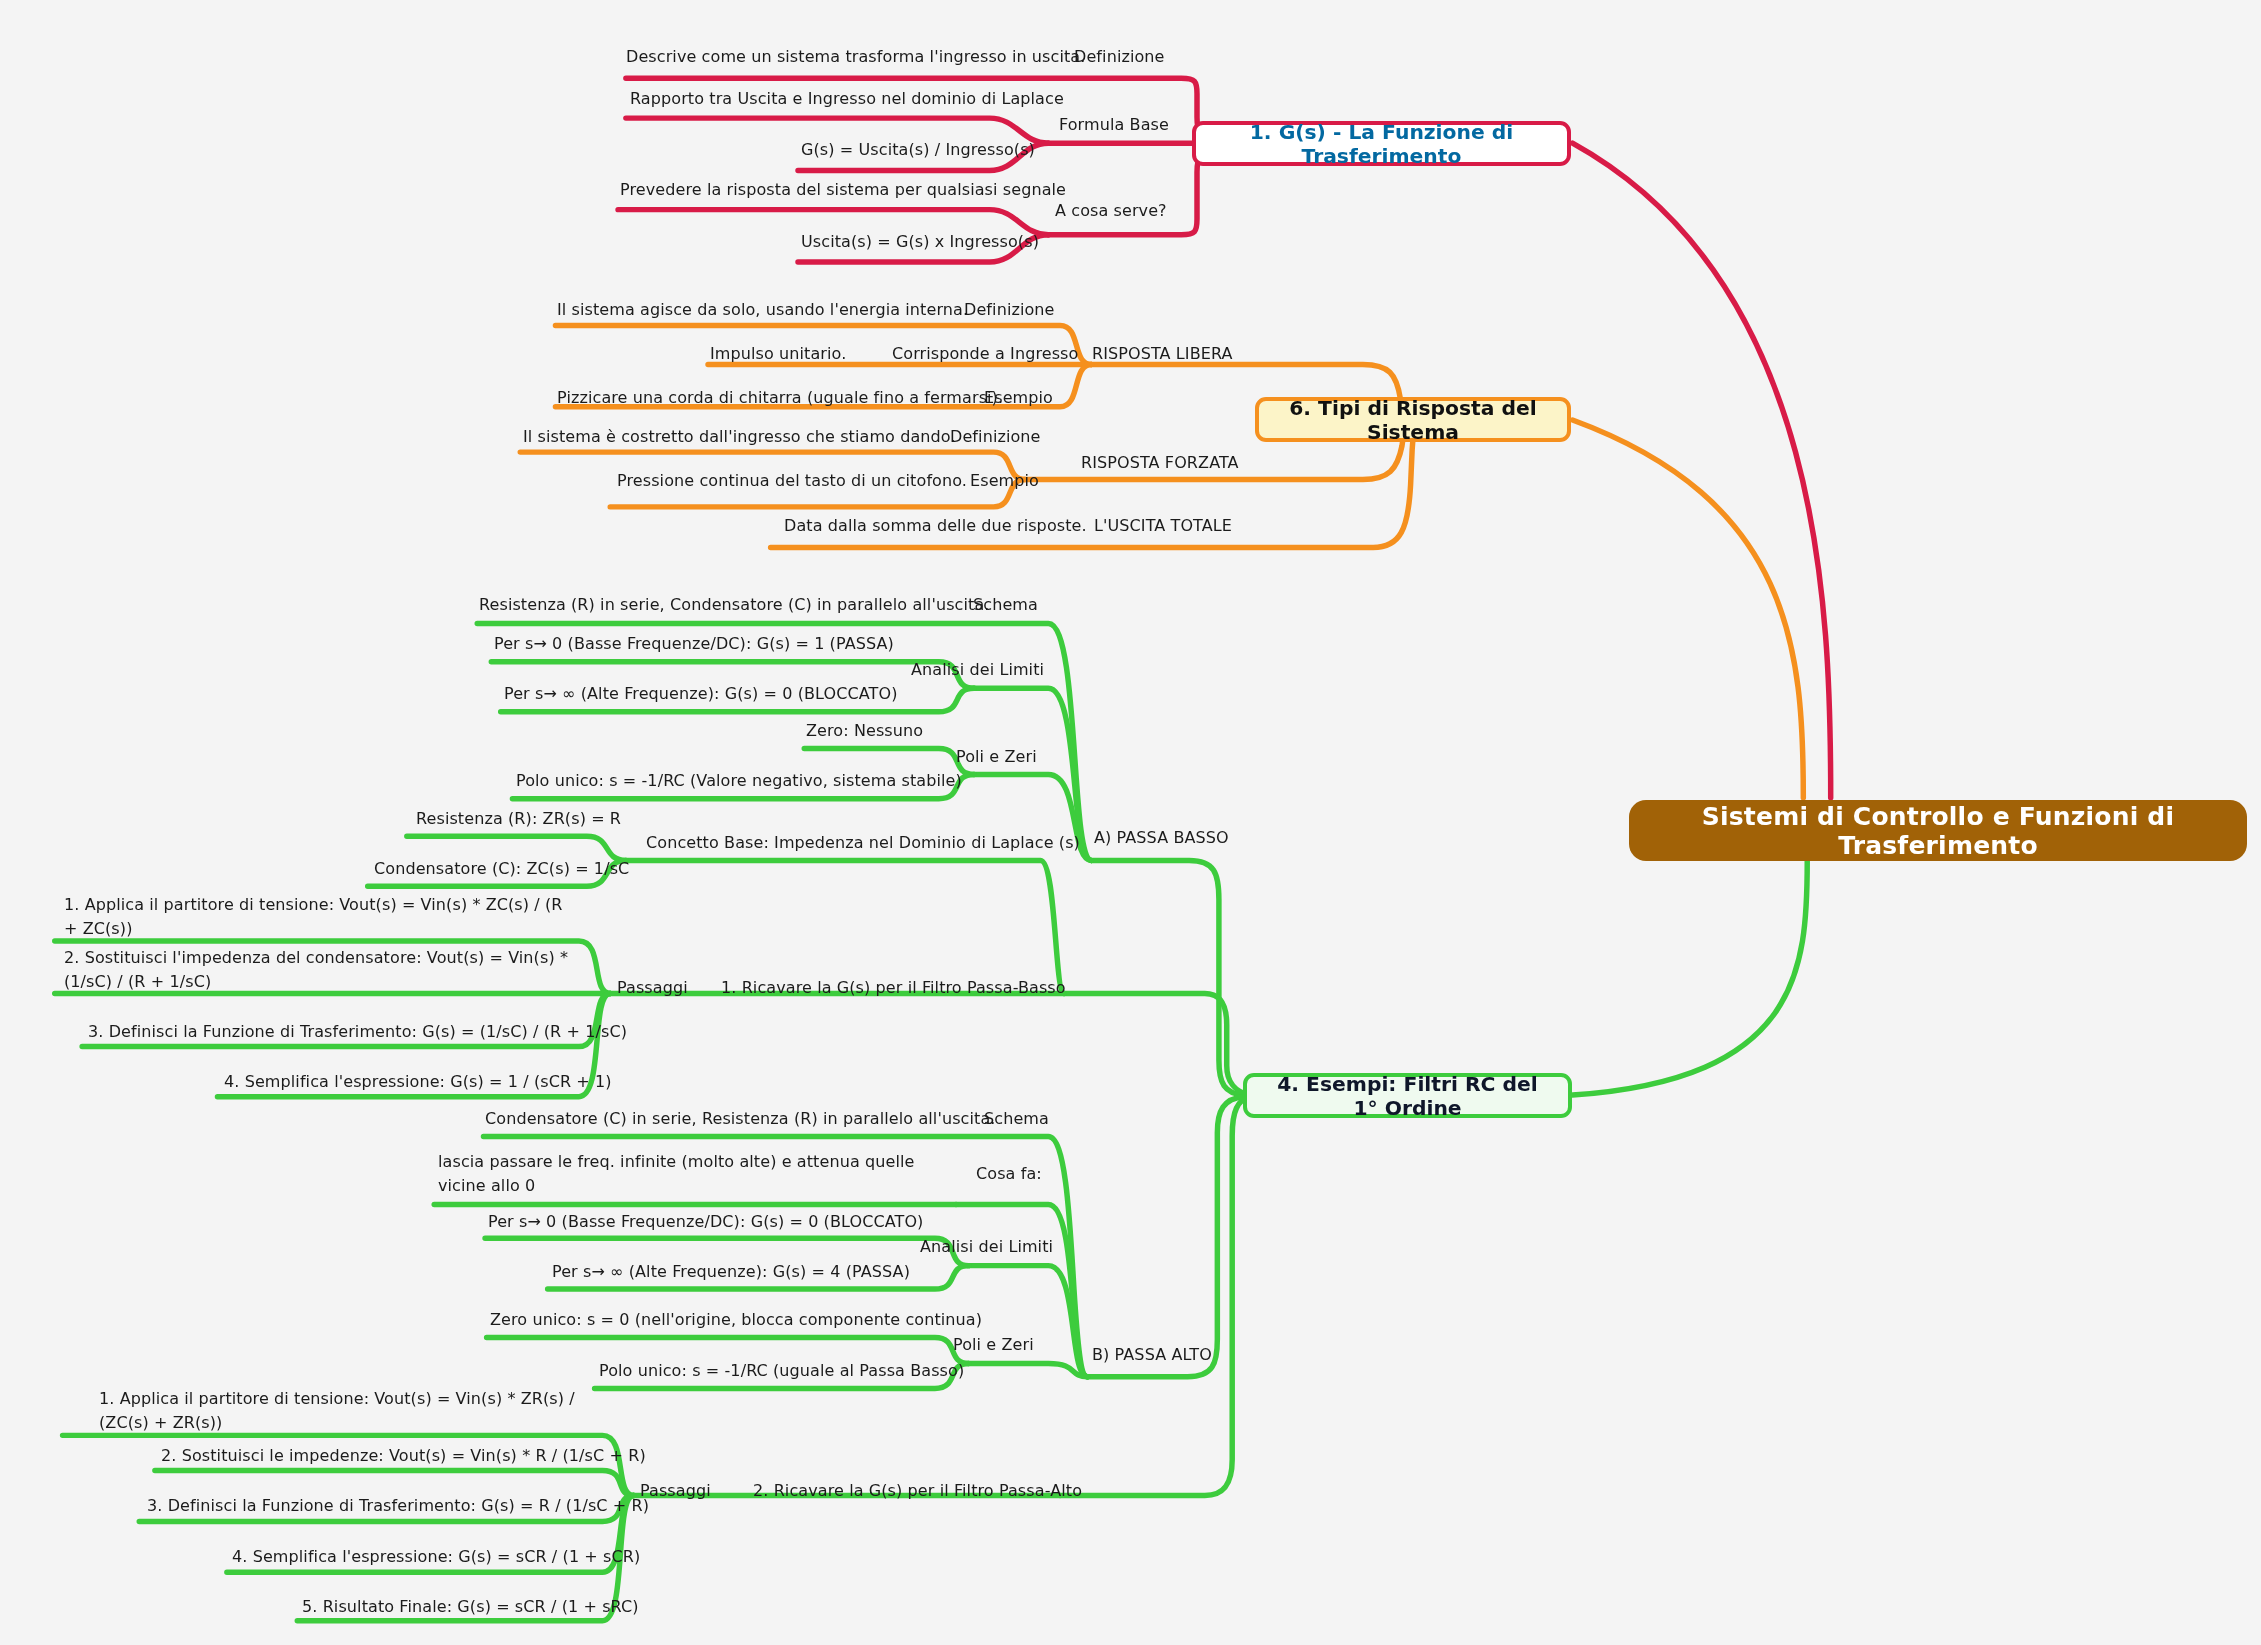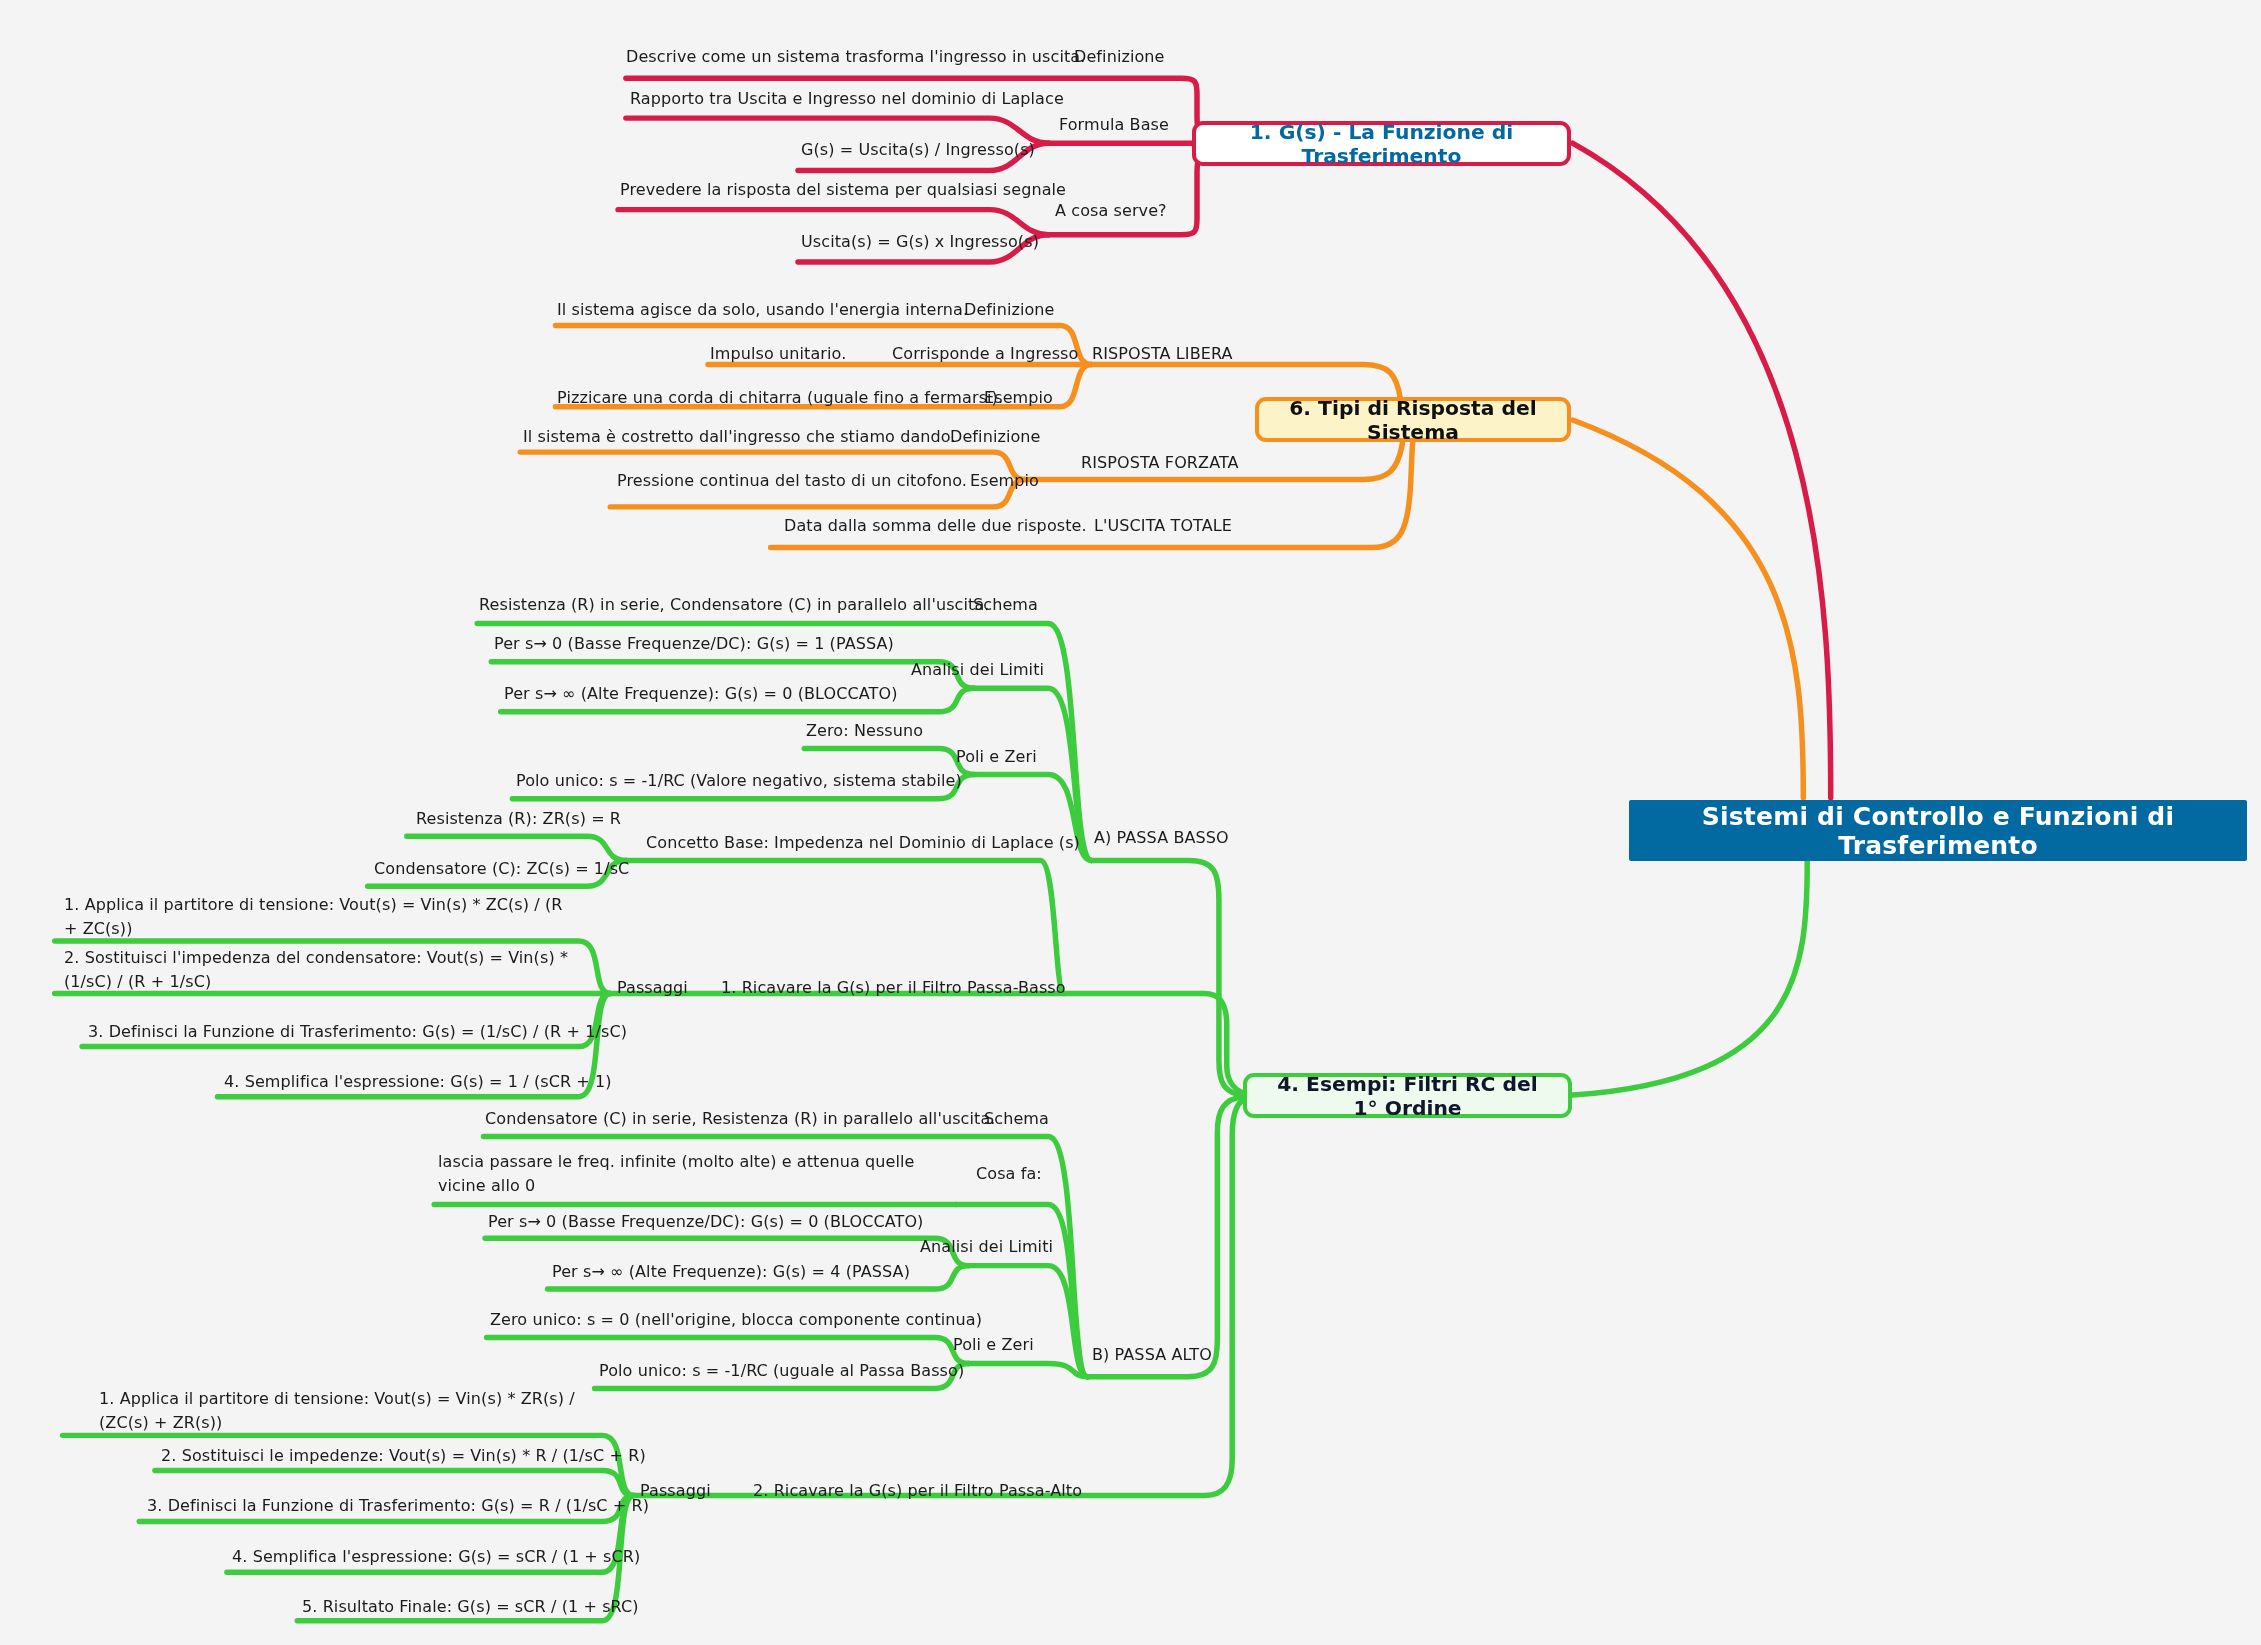--- a/index.html
+++ b/index.html
@@ -28,23 +28,23 @@
   
   .node{
     position:absolute;
     display:flex;align-items:center;justify-content:center;
     box-sizing:border-box;
     font-weight:bold;
     border-radius:11px;
     text-align:center;
   }
   .node.root{
-    background:#0369a1;color:#fff;
+    background:#a16207;color:#fff;
     font-size:25px;
-    border-radius:2px;
+    border-radius:17px;
     padding:0 20.3px;
     letter-spacing:0.2px;
   }
   .node.b1{background:#ffffff;border:4.7px solid #d81b47;color:#0369a1;font-size:20.3px;padding:0 15.6px;}
   .node.b3{background:#fcf4c8;border:4.7px solid #f5901e;color:#111;font-size:20.3px;padding:0 15.6px;}
   .node.b4{background:#effaef;border:4.7px solid #3dcc3d;color:#0f172a;font-size:20.3px;padding:0 15.6px;}
 </style>
 </head>
 <body>
 

